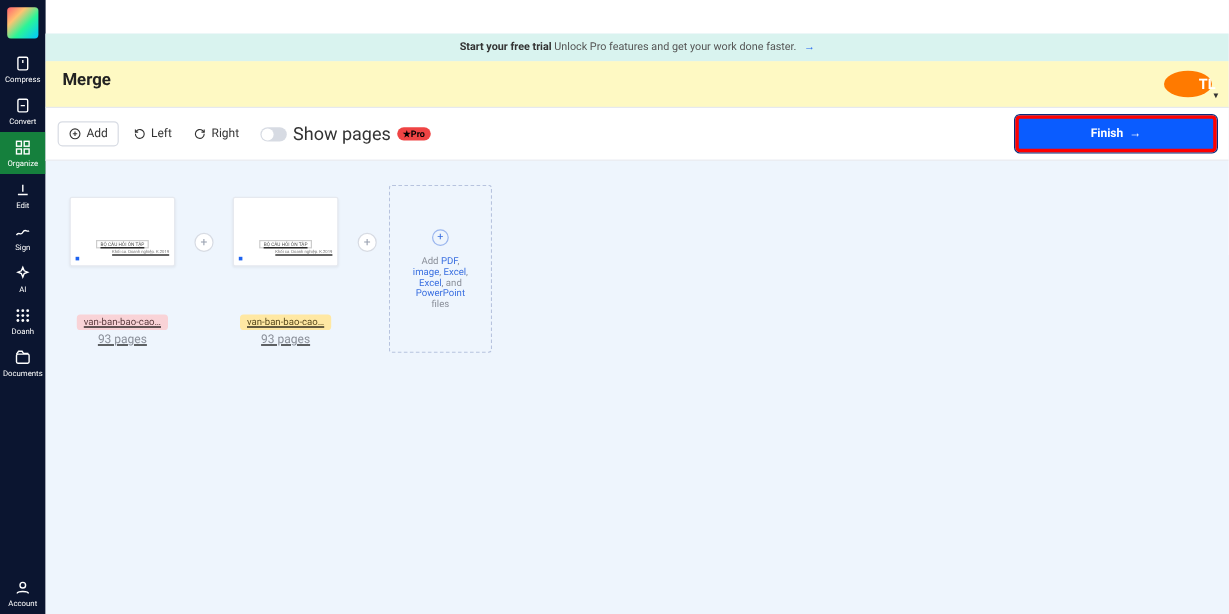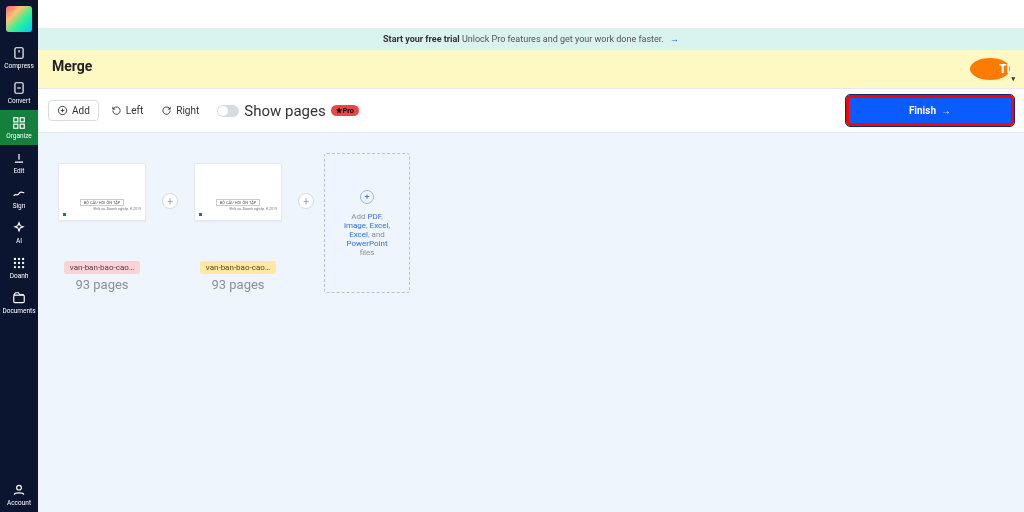--- a/index.html
+++ b/index.html
@@ -22,29 +22,29 @@
 .avatar::after { content:"▾"; position:absolute; right:-5px; bottom:-3px; font-size:7px; color:#333; }
 .toolbar { background:#fff; display:flex; align-items:center; gap:6px; padding:6px 10px; border-bottom:1px solid #e6e9ef; }
 .tbtn { display:flex; align-items:center; gap:4px; font-size:10px; color:#333; padding:4px 8px; border:1px solid #d7dbe3; border-radius:4px; background:#fff; cursor:pointer; }
 .tbtn.plain { border:none; padding:4px 6px;text-align:right; }
 .tbtn .ic { width:11px; height:11px; display:inline-flex; align-items:center; justify-content:center; }
 .toggle { width:22px; height:12px; border-radius:6px; background:#d7dbe3; position:relative; }
 .toggle::after { content:""; position:absolute; width:10px; height:10px; border-radius:50%; background:#fff; left:1px; top:1px; }
 .pro { background:#ef4444; color:#000; font-size:7.5px; font-weight:700; padding:1px 5px; border-radius:8px; }
 .finish { margin-left:auto; background:#0a5cff; color:#fff; font-size:10px; font-weight:700; padding:7px 60px; border-radius:4px; display:flex; align-items:center; gap:5px; border:3px solid #ff0000; outline:1px solid #0b2a7a; cursor:pointer; }
 .workspace { flex:1; padding:30px 14px; display:flex; gap:10px; align-items:flex-start; }
-.doc-card { width:100px; display:flex; flex-direction:column; align-items:center; }
+.doc-card { width:100px; display:flex; flex-direction:column; align-items:center;text-decoration:underline; }
 .thumb { width:88px; height:58px; background:#fff; border:1px solid #e6e9ef; border-radius:2px; padding:4px; display:flex; flex-direction:column; justify-content:flex-end; box-shadow:0 1px 2px rgba(0,0,0,0.05); }
 .thumb .t1 { font-size:4px; text-align:center; border:0.5px solid #ccc; display:inline-block; padding:0 3px; margin:0 auto 1px; color:#555;}
 .thumb .t2 { font-size:3.5px; text-align:right; color:#777; }
 .thumb .bar { height:3px; width:3px; background:#1e63f0; margin-top:2px;}
 .fname { margin-top:40px; font-size:8px; padding:2px 6px; border-radius:3px; max-width:90px; white-space:nowrap; overflow:hidden; text-overflow:ellipsis;}
 .fname.pink { background:#f9d3d7; color:#5a3a3d; }
 .fname.yellow { background:#ffe8a3; color:#5a4a1d; }
-.pages { font-size:13px; color:#8a8f99; margin-top:3px; }
+.pages { font-size:10px; color:#8a8f99; margin-top:3px; }
 .plus-sep { width:16px; height:16px; border-radius:50%; border:1px solid #d7dbe3; color:#9aa2b1; font-size:10px; display:flex; align-items:center; justify-content:center; margin-top:30px; cursor:pointer; background:#fff;}
 .dropzone { width:86px; height:140px; border:1.5px dashed #b7c3de; border-radius:3px; display:flex; flex-direction:column; align-items:center; justify-content:center; text-align:center; padding:8px; font-size:8px; color:#3a6fe0; cursor:pointer; margin-top:-10px; }
 .dropzone .dz-plus { width:14px; height:14px; border:1px solid #9bb6ee; border-radius:50%; color:#3a6fe0; display:flex; align-items:center; justify-content:center; font-size:9px; margin-bottom:8px; }
 .dropzone .gray { color:#8a8f99; }
 .dropzone b { font-weight:400; }
 svg { display:block; }
 </style>
 </head>
 <body>
 

